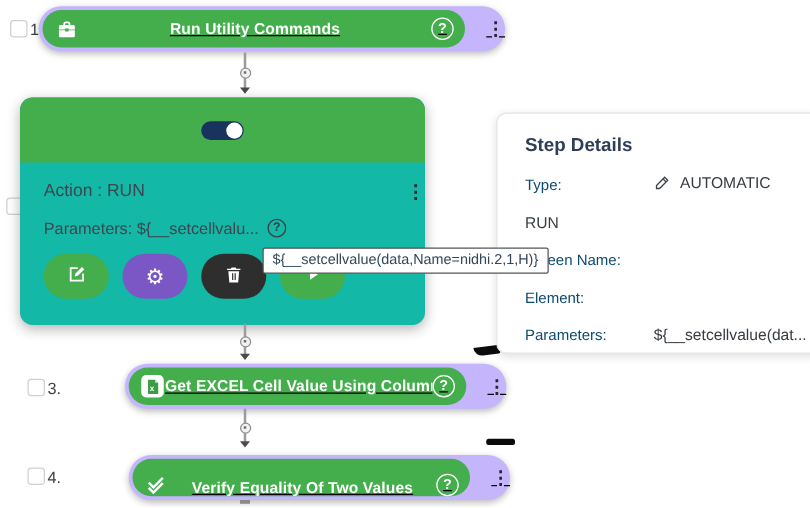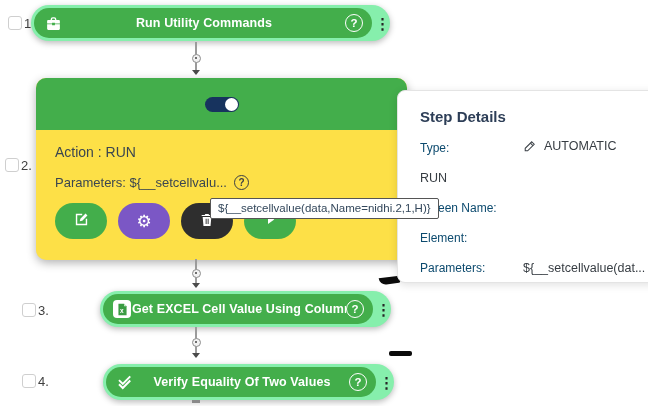--- a/index.html
+++ b/index.html
@@ -4,35 +4,35 @@
 <style>
   html,body{margin:0;padding:0;background:#fff;}
   .screen{position:relative;width:648px;height:406px;overflow:hidden;background:#fff;
           font-family:"Liberation Sans",sans-serif;-webkit-font-smoothing:antialiased;}
 
   
   .chk{position:absolute;width:14px;height:14px;border:1.5px solid #cfcfcf;border-radius:3px;background:#fff;box-sizing:border-box;}
   .num{position:absolute;font-size:13px;color:#3f3f3f;}
 
   
-  .step-card{position:absolute;background:#86efac;border-radius:19px;box-shadow:0 2px 6px rgba(0,0,0,.28);
-             display:flex;align-items:center;padding:3px;gap:3px;}
+  .step-card{position:absolute;background:#c4b5fd;border-radius:19px;box-shadow:0 2px 6px rgba(0,0,0,.28);
+             display:flex;align-items:center;padding:3px;gap:17px;text-decoration:underline;}
   .pill{height:30px;border-radius:15px;background:#43ae4b;display:flex;align-items:center;
         color:#fff;padding:0 9px;box-sizing:border-box;}
   .pill-label{flex:1;text-align:center;font-size:12.5px;font-weight:600;letter-spacing:.1px;
               white-space:nowrap;overflow:hidden;}
   .pill-icon{width:20px;display:flex;align-items:center;justify-content:center;}
   .help-circle{width:18px;height:18px;border:1.6px solid #fff;border-radius:50%;display:flex;
                align-items:center;justify-content:center;font-size:11.5px;font-weight:700;color:#fff;box-sizing:border-box;}
   .kebab{width:12px;text-align:center;font-size:15px;font-weight:900;color:#262626;cursor:pointer;line-height:1;}
 
   .excel-badge{width:18px;height:18px;background:#fff;border-radius:4px;display:flex;align-items:center;justify-content:center;}
 
   
-  .card2{position:absolute;left:36px;top:78px;width:371px;height:182px;background:#fde047;border-radius:10px;
+  .card2{position:absolute;left:16px;top:78px;width:324px;height:182px;background:#14b8a6;border-radius:10px;
          box-shadow:0 3px 10px rgba(0,0,0,.3);}
   .card2-head{height:52px;background:#43ae4b;border-radius:10px 10px 0 0;display:flex;align-items:center;justify-content:center;}
   .toggle{width:34px;height:15px;background:#17335e;border-radius:8px;position:relative;cursor:pointer;}
   .toggle-knob{position:absolute;right:1px;top:1px;width:13px;height:13px;border-radius:50%;background:#fff;}
   .card2-body{padding:14px 18px 0 19px;}
   .action-line{font-size:14px;color:#3b4650;}
   .param-line{margin-top:15px;font-size:13px;color:#3b4650;display:flex;align-items:center;}
   .q-circle{width:15px;height:15px;border:1.6px solid #3a3f45;border-radius:50%;color:#3a3f45;
             font-size:10px;font-weight:700;display:inline-flex;align-items:center;justify-content:center;
             margin-left:7px;box-sizing:border-box;cursor:pointer;}
@@ -177,21 +177,21 @@
     <div class="cline"></div>
     <div class="cnode">
         <div class="cnode-dot"></div>
       </div>
     <div class="carrow"></div>
   </div>
 
   <div class="chk" style="left:22px;top:374px;"></div>
   <div class="num" style="left:38px;top:374px;">4.</div>
   <div class="step-card" style="left:103px;top:364px;">
-    <div class="pill" style="width:270px;">
+    <div class="pill" style="width:270px;align-items:flex-end;">
       <span class="pill-icon">
         <svg viewBox="0 0 24 24" width="18" height="18">
             <path fill="none" stroke="#fff" stroke-width="2.6" d="M4 9.5l5 5L19 4.5"></path>
             <path fill="none" stroke="#fff" stroke-width="2.6" d="M4 15l5 5L19 10"></path>
           </svg>
       </span>
       <span class="pill-label">Verify Equality Of Two Values</span>
       <span class="help-circle">?</span>
     </div>
     <span class="kebab">⋮</span>

